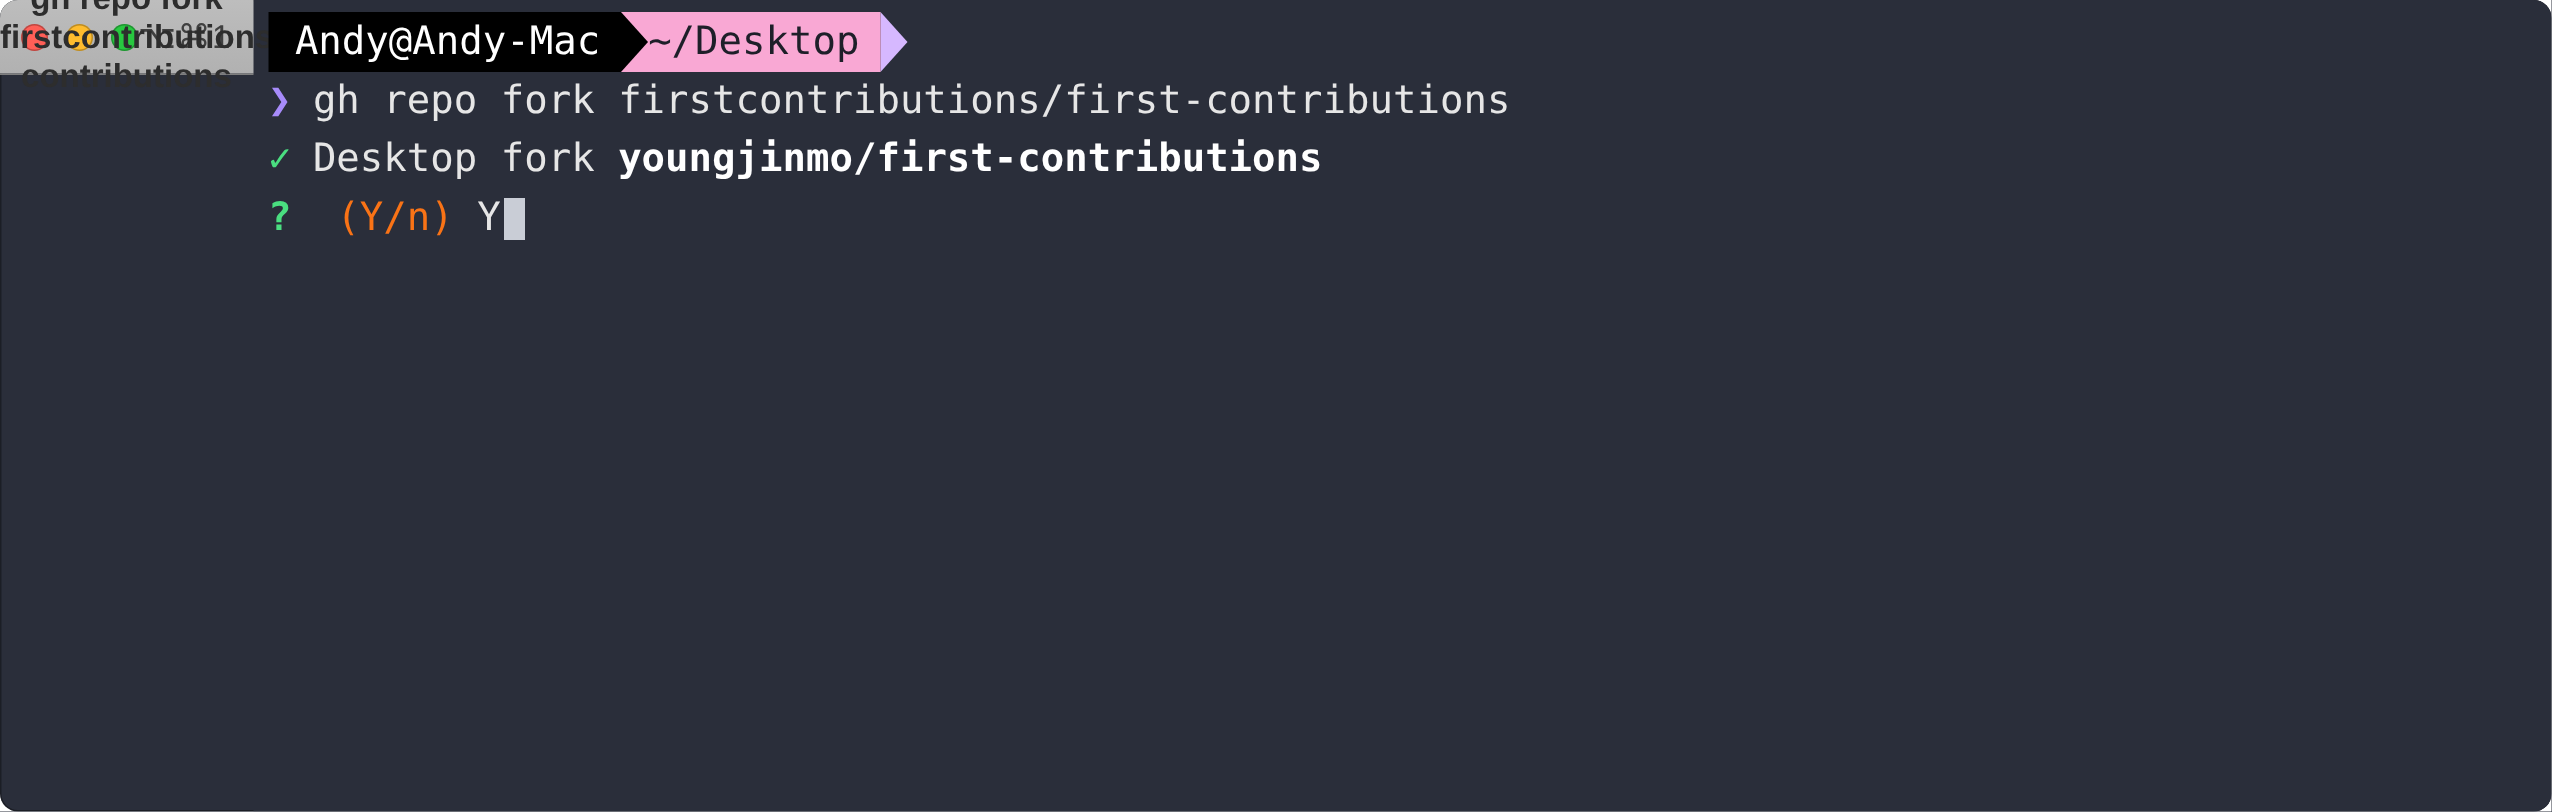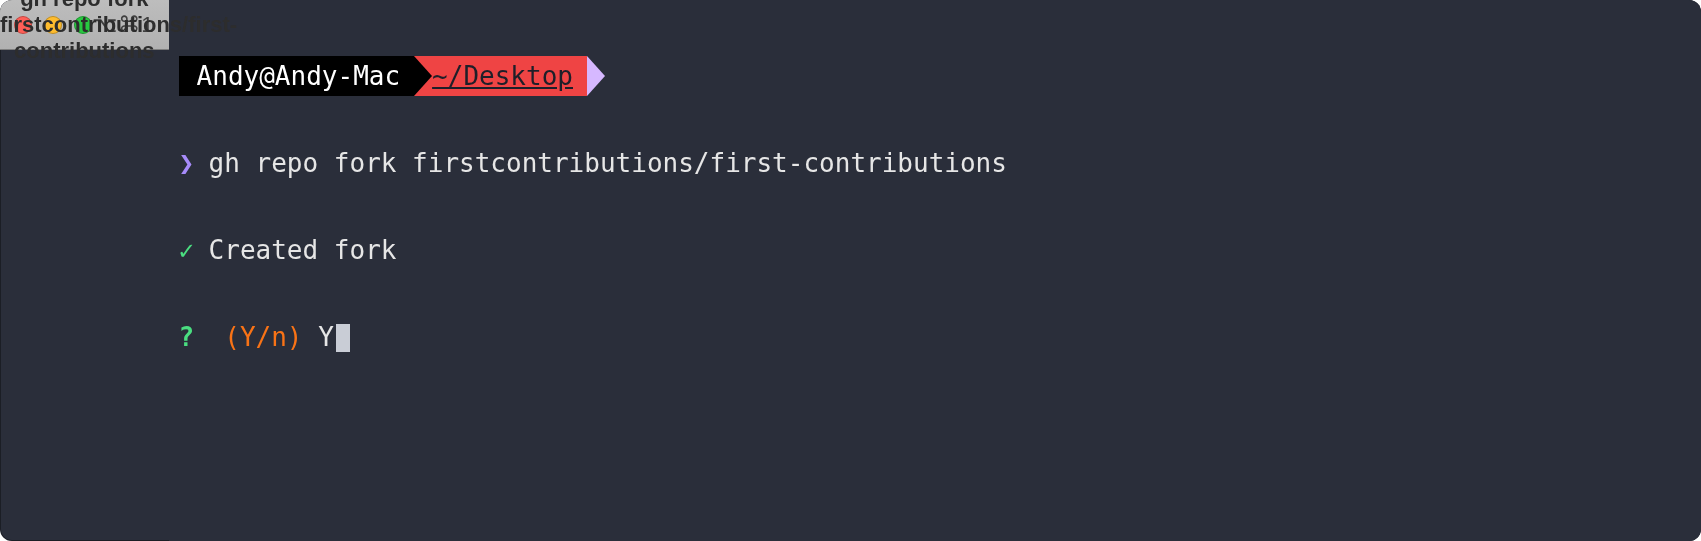--- a/index.html
+++ b/index.html
@@ -49,31 +49,31 @@
   }
   
   .term {
     flex: 1;
     background: #2a2e3a;
     color: #e6e6e6;
     font-size: 26px;
     line-height: 1.5;
     padding: 8px 0 0 0;
   }
-  .row { display: flex; align-items: center; white-space: pre; margin-top: 48px; }
+  .row { display: flex; align-items: center; white-space: pre; }
   
   .seg {
     display: inline-flex;
     align-items: center;
     height: 40px;
     padding: 0 14px 0 18px;
     position: relative;
   }
   .seg.black { background: #000; color: #fff; }
-  .seg.purple { background: #ef4444; color: #1e1f29; text-decoration: underline; }
+  .seg.purple { background: #f9a8d4; color: #1e1f29; }
   .arrow {
     width: 0; height: 0;
     border-top: 20px solid transparent;
     border-bottom: 20px solid transparent;
   }
   .arrow.black-to-purple { border-left: 18px solid #000; position: relative; z-index: 2; margin-right: -18px; }
   .arrow.purple-to-bg { border-left: 18px solid #d6b8ff; }
   .promptline { padding-left: 10px; }
   
   .line { padding-left: 10px; }
@@ -115,21 +115,21 @@
       <span class="arrow purple-to-bg"></span>
     </div>
 
     <div class="row line">
       <span class="glyph g-caret">❯</span>
       <span>gh repo fork firstcontributions/first-contributions</span>
     </div>
 
     <div class="row line">
       <span class="glyph g-check">✓</span>
-      <span>Created fork </span>
+      <span>Desktop fork </span><span class="bold">youngjinmo/first-contributions</span>
     </div>
 
     <div class="row line">
       <span class="glyph g-q">?</span>
       <span> </span>
       <span class="dim">(Y/n)</span>
       <span> </span>
       <span>Y</span>
       <span class="cursor"></span>
     </div>

